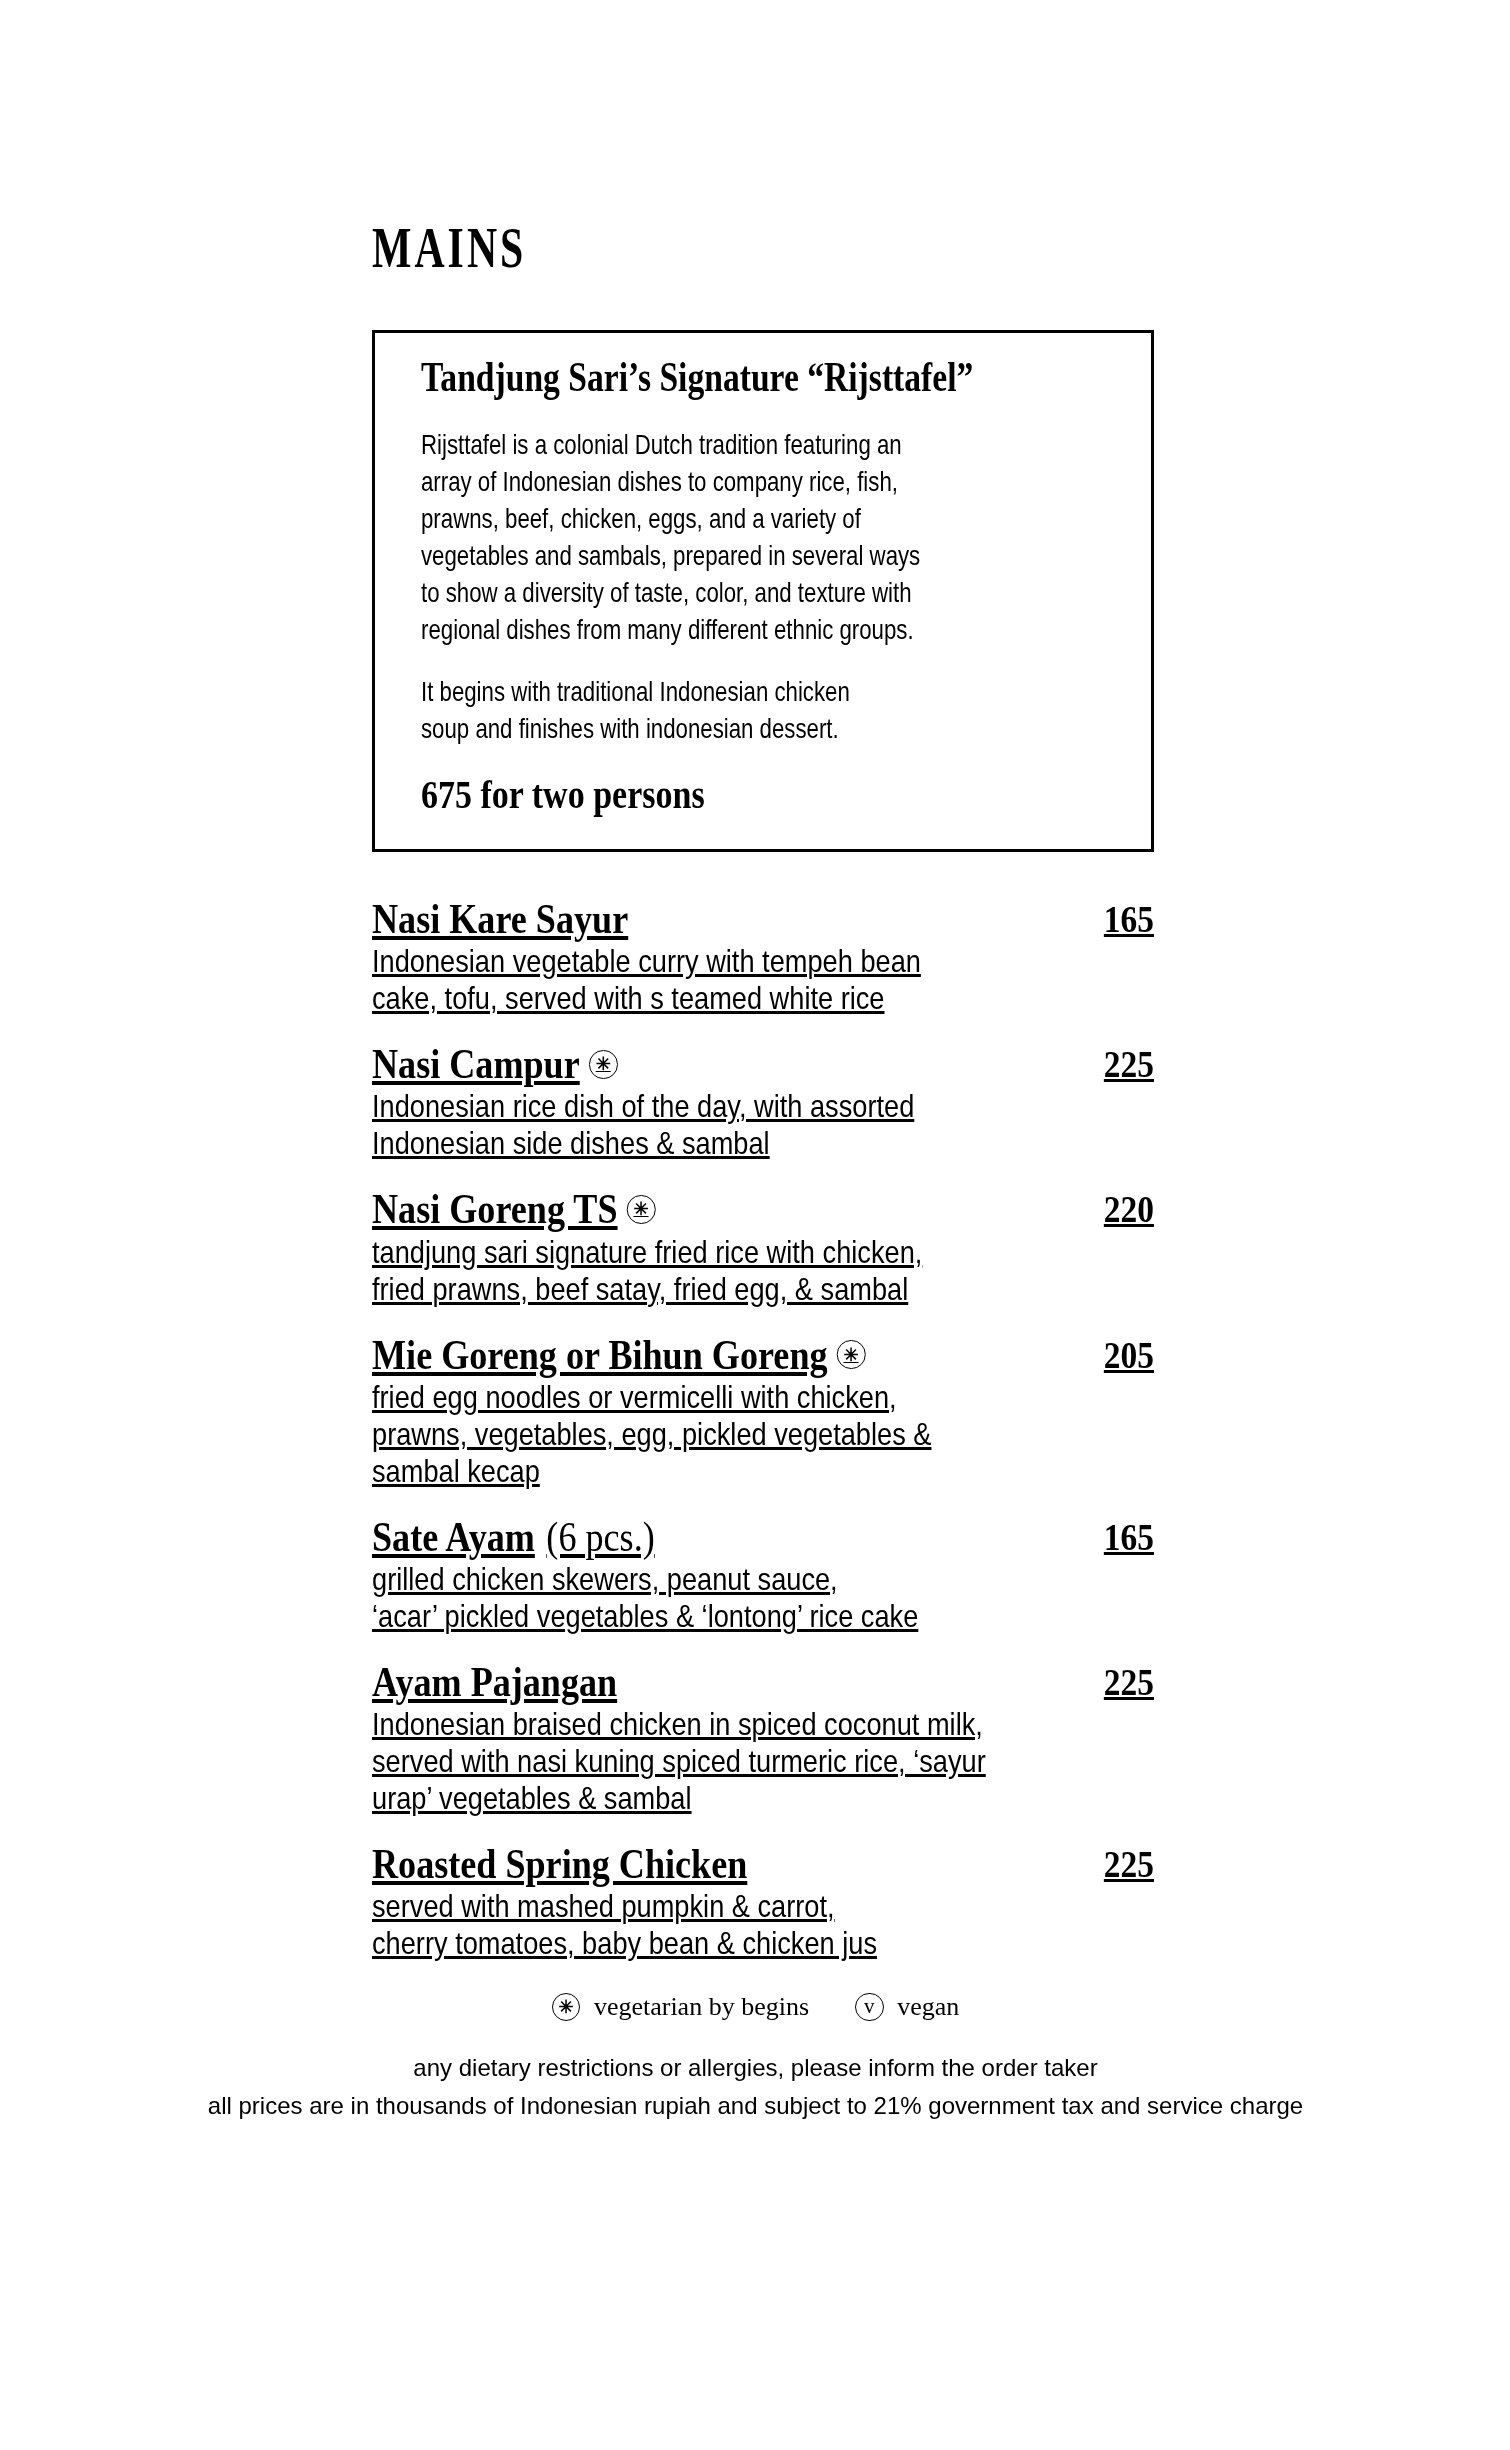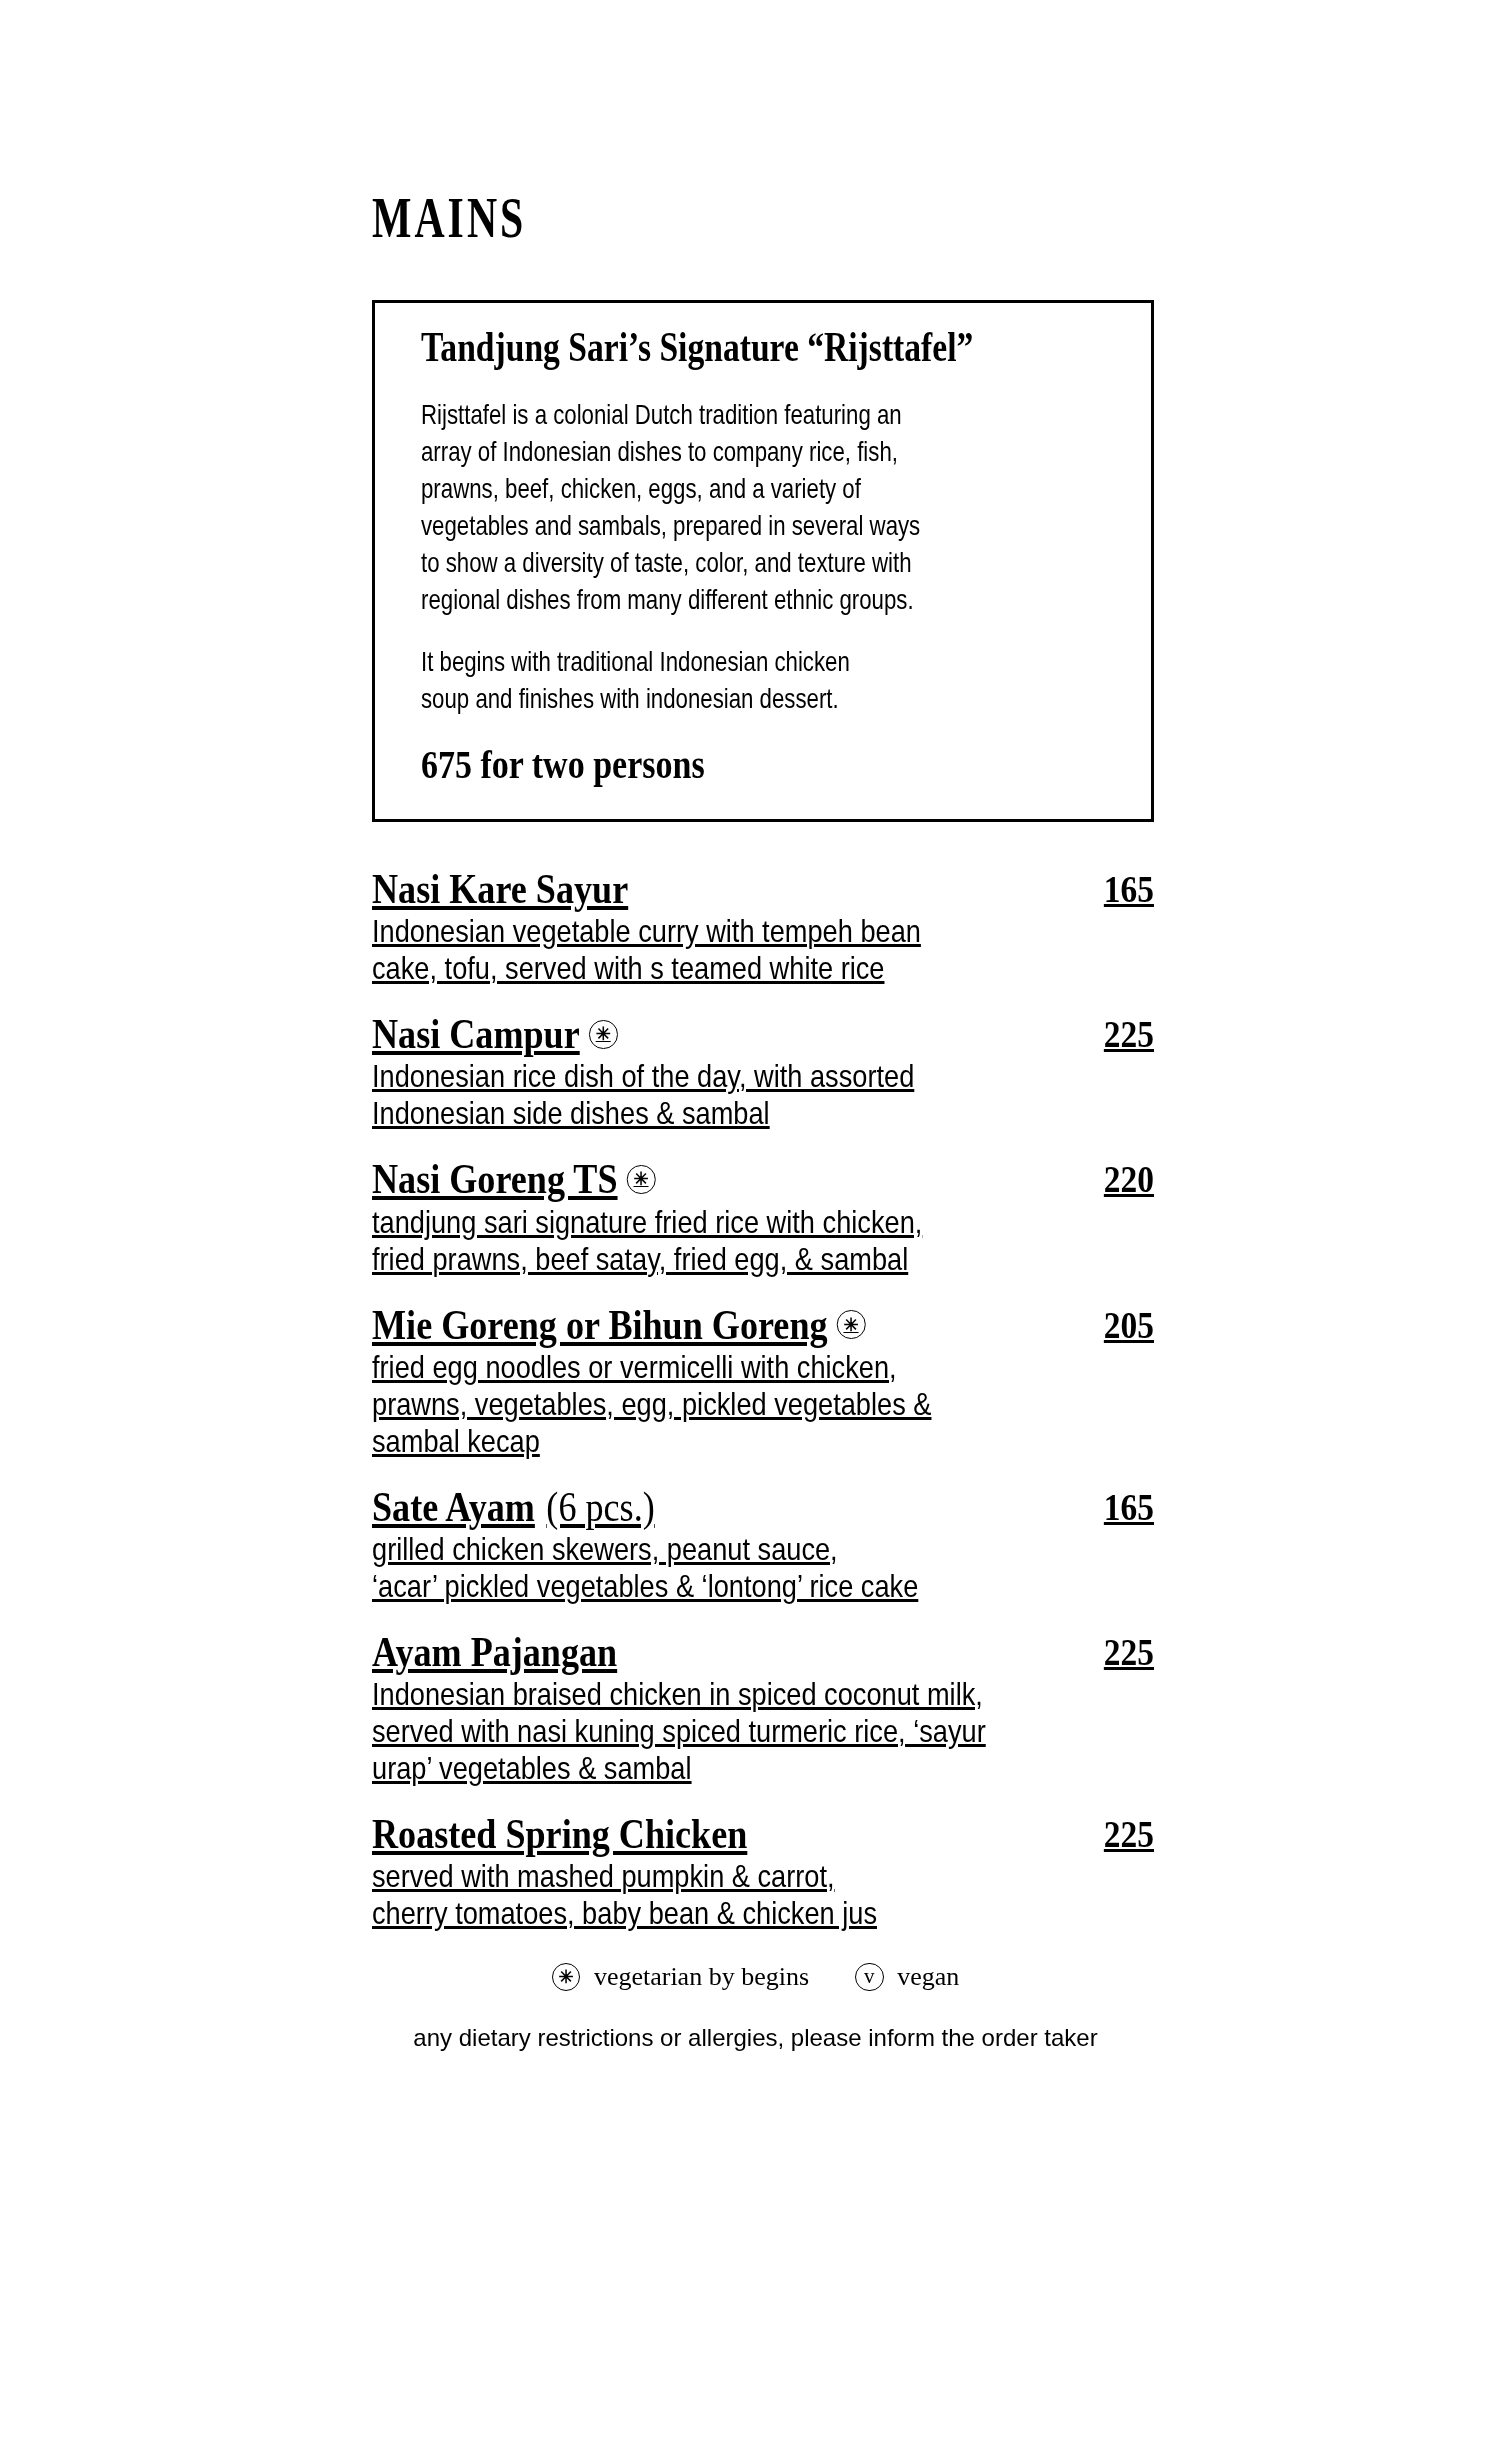--- a/index.html
+++ b/index.html
@@ -8,20 +8,21 @@
     height: 2450px;
     background: #ffffff;
     color: #000000;
     font-family: "Liberation Sans", sans-serif;
     overflow: hidden;
   }
   .page { padding-top: 189px; }
   .content {
     margin-left: 372px;
     width: 782px;
+    margin-top: 30px;
   }
 
   
   .mains-title {
     margin: 0;
     font-family: "Liberation Serif", serif;
     font-weight: bold;
     font-size: 58px;
     line-height: 1;
     letter-spacing: 4.2px;
@@ -262,15 +263,16 @@
     <span class="legend-entry">
       <span class="circle-mark">
           <span class="sym vegan">v</span>
         </span>
       <span>vegan</span>
     </span>
   </div>
 
   <div class="footer">
     <div>any dietary restrictions or allergies, please inform the order taker</div>
+    <div>all prices are in thousands of Indonesian rupiah and subject to 21% government tax and service charge</div>
   </div>
 </div>
 
 
 </body></html>

